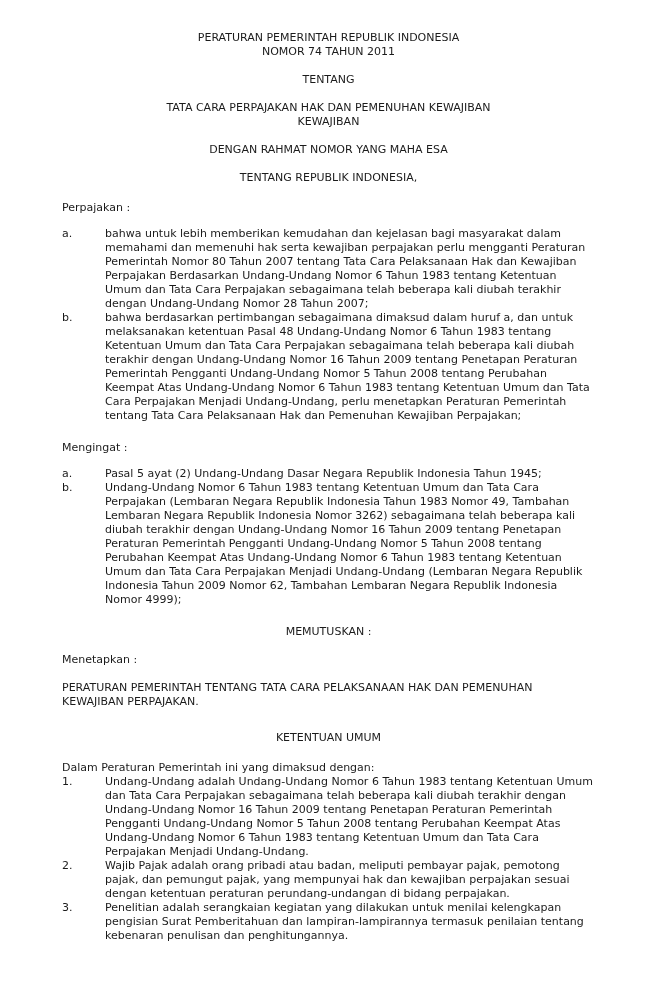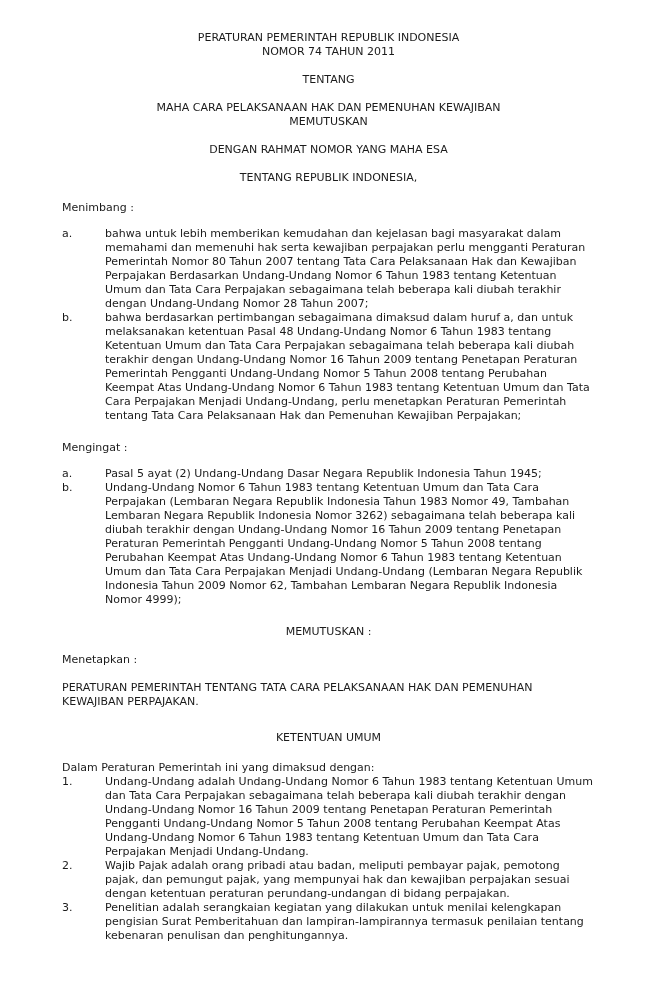--- a/index.html
+++ b/index.html
@@ -42,29 +42,29 @@
 <div class="page">
 
   <div class="center block">
     <div>PERATURAN PEMERINTAH REPUBLIK INDONESIA</div>
     <div>NOMOR 74 TAHUN 2011</div>
   </div>
 
   <div class="center block" style="margin-top:14px;">TENTANG</div>
 
   <div class="center block" style="margin-top:14px;">
-    <div>MAHA CARA PELAKSANAAN HAK DAN PEMENUHAN KEWAJIBAN</div>
-    <div>MEMUTUSKAN</div>
+    <div>TATA CARA PERPAJAKAN HAK DAN PEMENUHAN KEWAJIBAN</div>
+    <div>KEWAJIBAN</div>
   </div>
 
   <div class="center block" style="margin-top:14px;">DENGAN RAHMAT NOMOR YANG MAHA ESA</div>
 
   <div class="center block" style="margin-top:14px;">TENTANG REPUBLIK INDONESIA,</div>
 
-  <div class="label-line" style="margin-top:16px;">Menimbang :</div>
+  <div class="label-line" style="margin-top:16px;">Perpajakan :</div>
 
   <div class="list">
     <div class="li">
       <span class="lbl">a.</span>
       <span class="txt">bahwa untuk lebih memberikan kemudahan dan kejelasan bagi masyarakat dalam memahami dan memenuhi hak serta kewajiban perpajakan perlu mengganti Peraturan Pemerintah Nomor 80 Tahun 2007 tentang Tata Cara Pelaksanaan Hak dan Kewajiban Perpajakan Berdasarkan Undang-Undang Nomor 6 Tahun 1983 tentang Ketentuan Umum dan Tata Cara Perpajakan sebagaimana telah beberapa kali diubah terakhir dengan Undang-Undang Nomor 28 Tahun 2007;</span>
     </div>
     <div class="li">
       <span class="lbl">b.</span>
       <span class="txt">bahwa berdasarkan pertimbangan sebagaimana dimaksud dalam huruf a, dan untuk melaksanakan ketentuan Pasal 48 Undang-Undang Nomor 6 Tahun 1983 tentang Ketentuan Umum dan Tata Cara Perpajakan sebagaimana telah beberapa kali diubah terakhir dengan Undang-Undang Nomor 16 Tahun 2009 tentang Penetapan Peraturan Pemerintah Pengganti Undang-Undang Nomor 5 Tahun 2008 tentang Perubahan Keempat Atas Undang-Undang Nomor 6 Tahun 1983 tentang Ketentuan Umum dan Tata Cara Perpajakan Menjadi Undang-Undang, perlu menetapkan Peraturan Pemerintah tentang Tata Cara Pelaksanaan Hak dan Pemenuhan Kewajiban Perpajakan;</span>
     </div>

